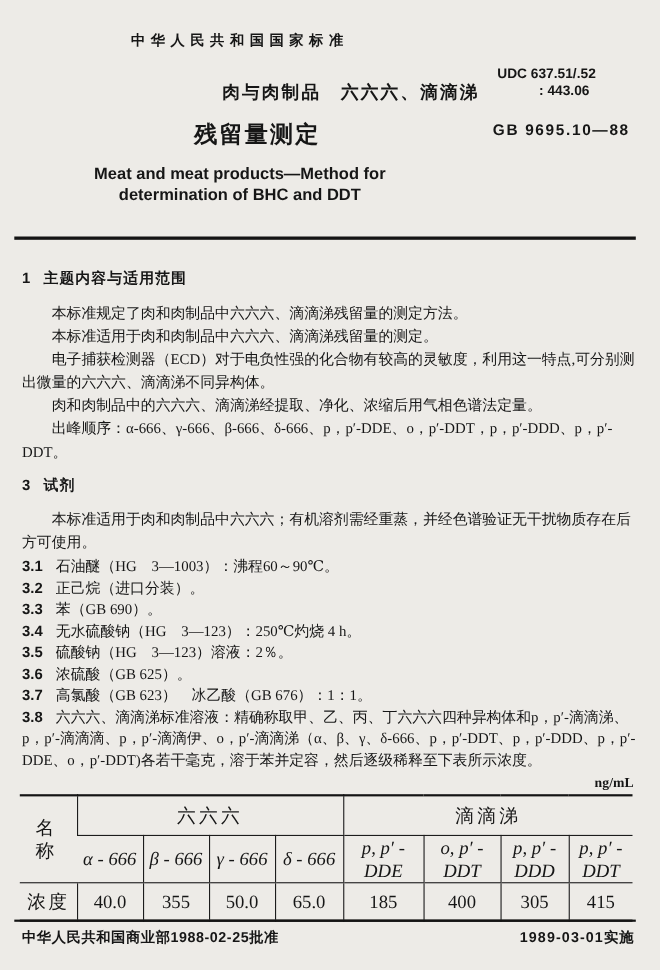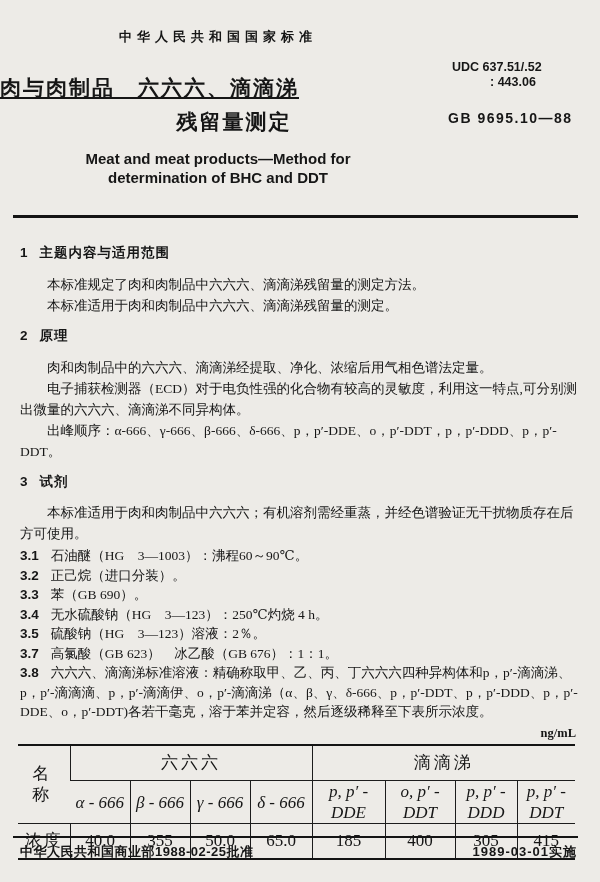--- a/index.html
+++ b/index.html
@@ -17,23 +17,23 @@
   }
   
   .std-label{
     position:absolute; top:28px; left:0; width:436px;
     text-align:center;
     font-family:"Liberation Sans","DejaVu Sans",sans-serif;
     font-weight:bold; font-size:13px; letter-spacing:5px;
   }
   .title1{
     position:absolute; top:74px; left:0; width:436px;
-    text-align:left;
-    font-family:"Liberation Sans","DejaVu Sans",sans-serif;
-    font-weight:bold; font-size:21px; letter-spacing:2px;text-decoration:underline;
+    text-align:right;
+    font-family:"Liberation Sans","DejaVu Sans",sans-serif;
+    font-weight:bold; font-size:16px; letter-spacing:2px;
   }
   .title2{
     position:absolute; top:108px; left:16px; width:436px;
     text-align:center;
     font-family:"Liberation Sans","DejaVu Sans",sans-serif;
     font-weight:bold; font-size:21px; letter-spacing:2px;
   }
   .udc{
     position:absolute; top:60px; left:452px; width:140px;
     font-family:"Liberation Sans","DejaVu Sans",sans-serif;
@@ -135,34 +135,34 @@
   <div class="eng eng2">determination of BHC and DDT</div>
 
   <div class="rule-thick"></div>
 
   <div class="content">
 
     <h2 class="sec sec1"><span class="sec-num">1</span><span>主题内容与适用范围</span></h2>
     <p class="para">本标准规定了肉和肉制品中六六六、滴滴涕残留量的测定方法。</p>
     <p class="para">本标准适用于肉和肉制品中六六六、滴滴涕残留量的测定。</p>
 
-    <h2 class="sec sec2"><span class="sec-num">2</span><span>原理</span></h2>
+    <p class="para">电子捕获检测器（ECD）对于电负性强的化合物有较高的灵敏度，利用这一特点,可分别测出微量的六六六、滴滴涕不同异构体。</p>
     <p class="para">肉和肉制品中的六六六、滴滴涕经提取、净化、浓缩后用气相色谱法定量。</p>
-    <p class="para">电子捕获检测器（ECD）对于电负性强的化合物有较高的灵敏度，利用这一特点,可分别测出微量的六六六、滴滴涕不同异构体。</p>
     <p class="para">出峰顺序：α-666、γ-666、β-666、δ-666、p，p′-DDE、o，p′-DDT，p，p′-DDD、p，p′-DDT。</p>
 
     <h2 class="sec sec3"><span class="sec-num">3</span><span>试剂</span></h2>
     <p class="para">本标准适用于肉和肉制品中六六六；有机溶剂需经重蒸，并经色谱验证无干扰物质存在后方可使用。</p>
 
     <div class="items">
       <p class="item"><span class="inum">3.1</span><span>石油醚（HG　3—1003）：沸程60～90℃。</span></p>
       <p class="item"><span class="inum">3.2</span><span>正己烷（进口分装）。</span></p>
       <p class="item"><span class="inum">3.3</span><span>苯（GB 690）。</span></p>
       <p class="item"><span class="inum">3.4</span><span>无水硫酸钠（HG　3—123）：250℃灼烧 4 h。</span></p>
       <p class="item"><span class="inum">3.5</span><span>硫酸钠（HG　3—123）溶液：2％。</span></p>
+      <p class="item"><span class="inum">3.6</span><span>浓硫酸（GB 625）。</span></p>
       <p class="item"><span class="inum">3.7</span><span>高氯酸（GB 623）　冰乙酸（GB 676）：1：1。</span></p>
       <p class="item"><span class="inum">3.8</span><span>六六六、滴滴涕标准溶液：精确称取甲、乙、丙、丁六六六四种异构体和p，p′-滴滴涕、p，p′-滴滴滴、p，p′-滴滴伊、o，p′-滴滴涕（α、β、γ、δ-666、p，p′-DDT、p，p′-DDD、p，p′-DDE、o，p′-DDT)各若干毫克，溶于苯并定容，然后逐级稀释至下表所示浓度。</span></p>
     </div>
 
     <div class="unit-label">ng/mL</div>
 
     <table class="conc">
       <colgroup>
         <col style="width:52px">
           <col style="width:60px">

